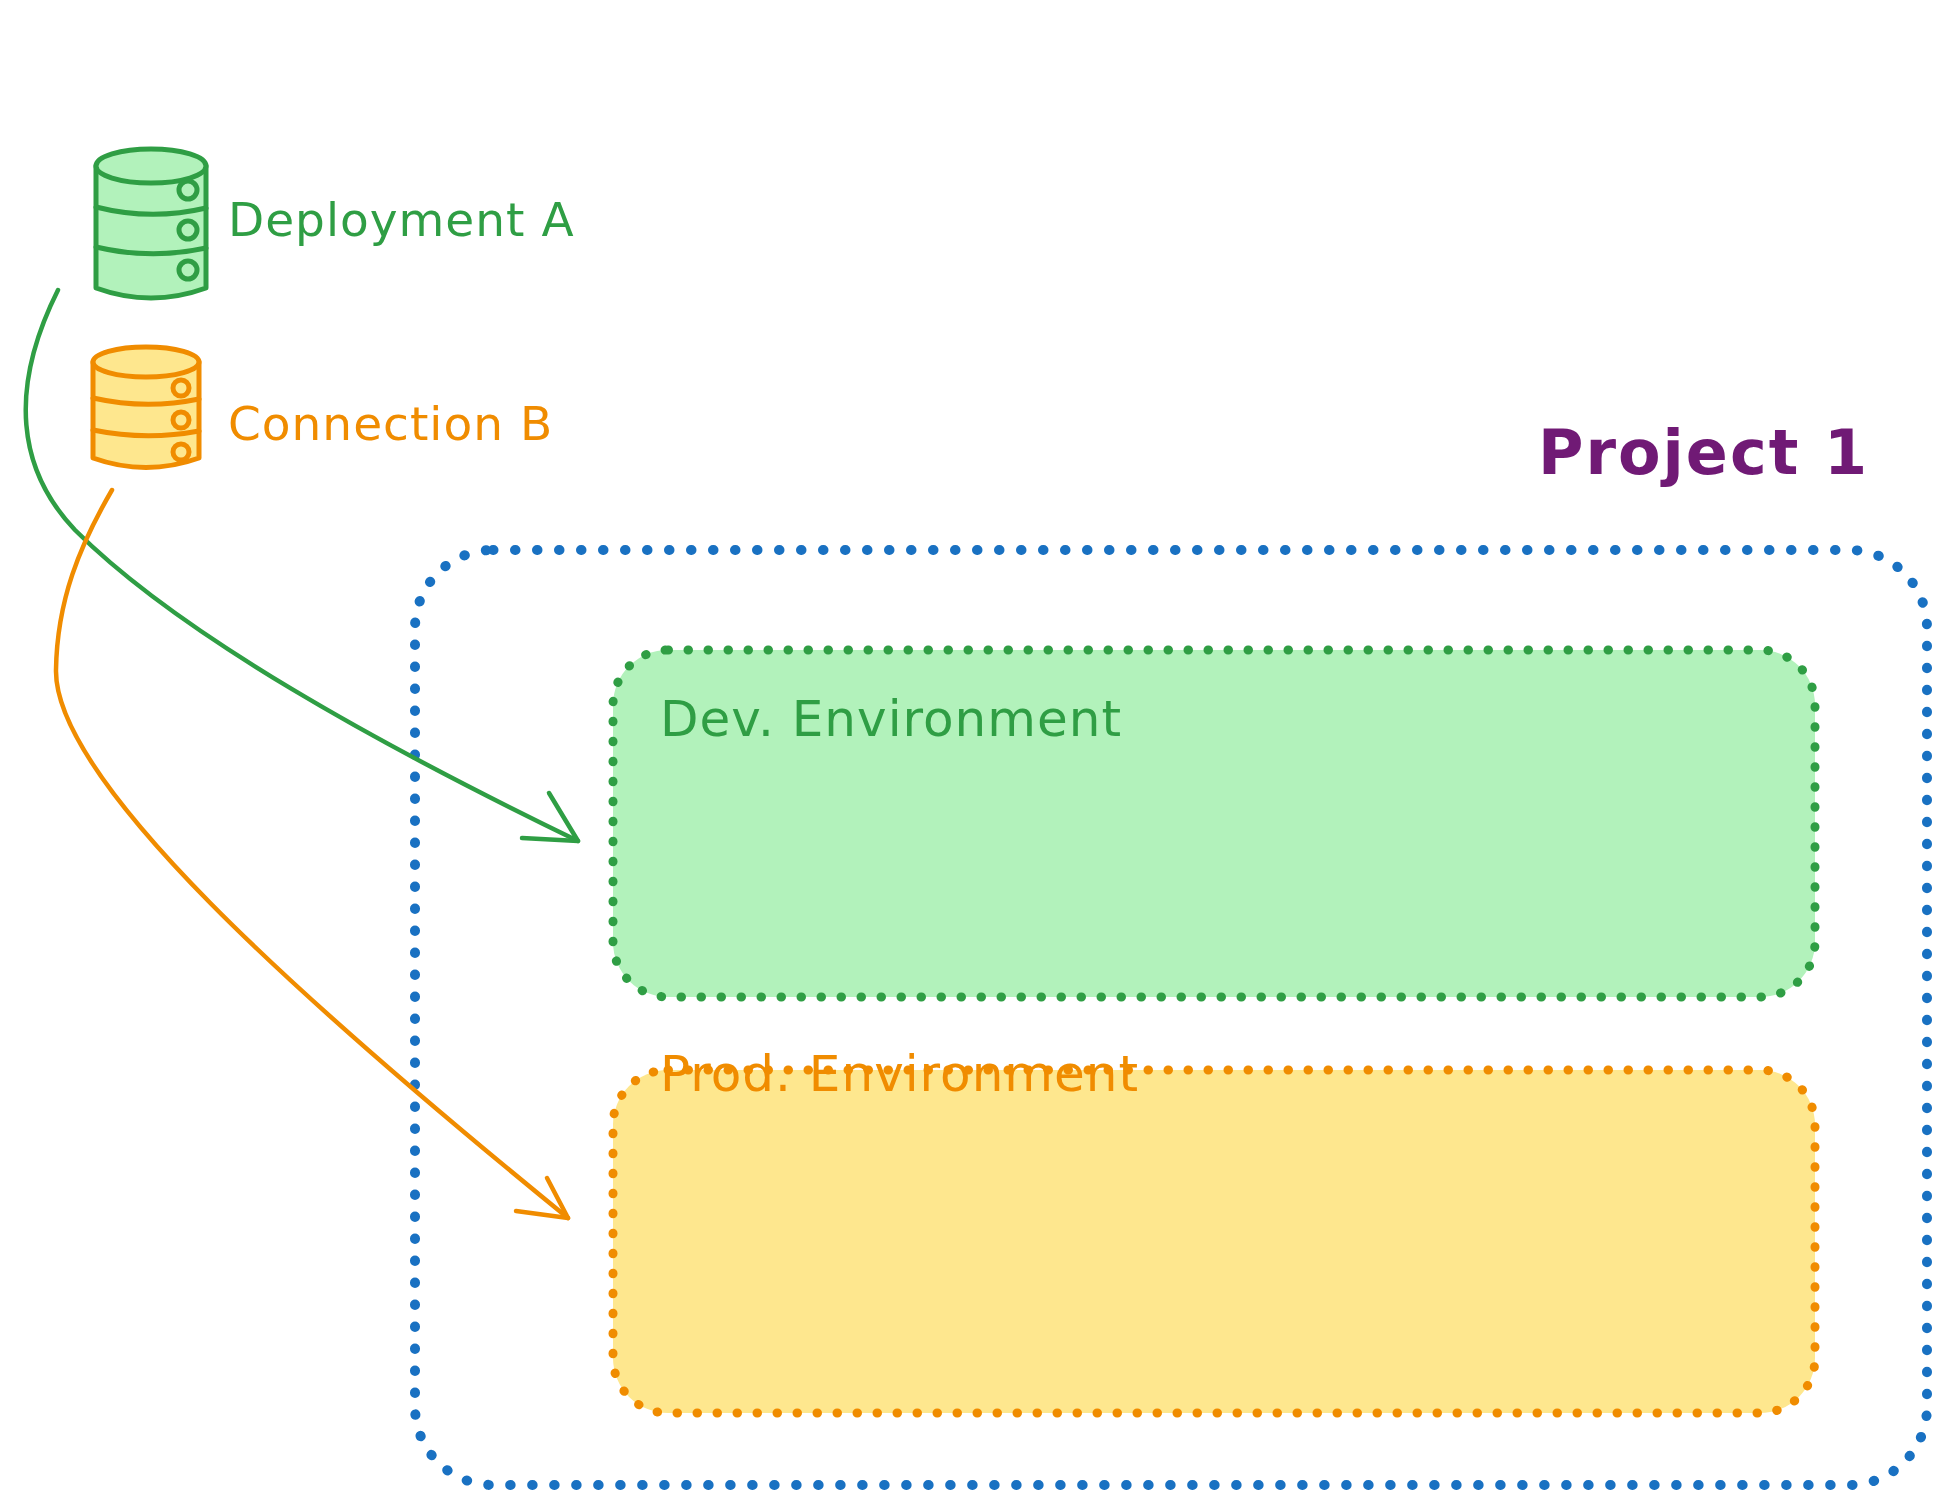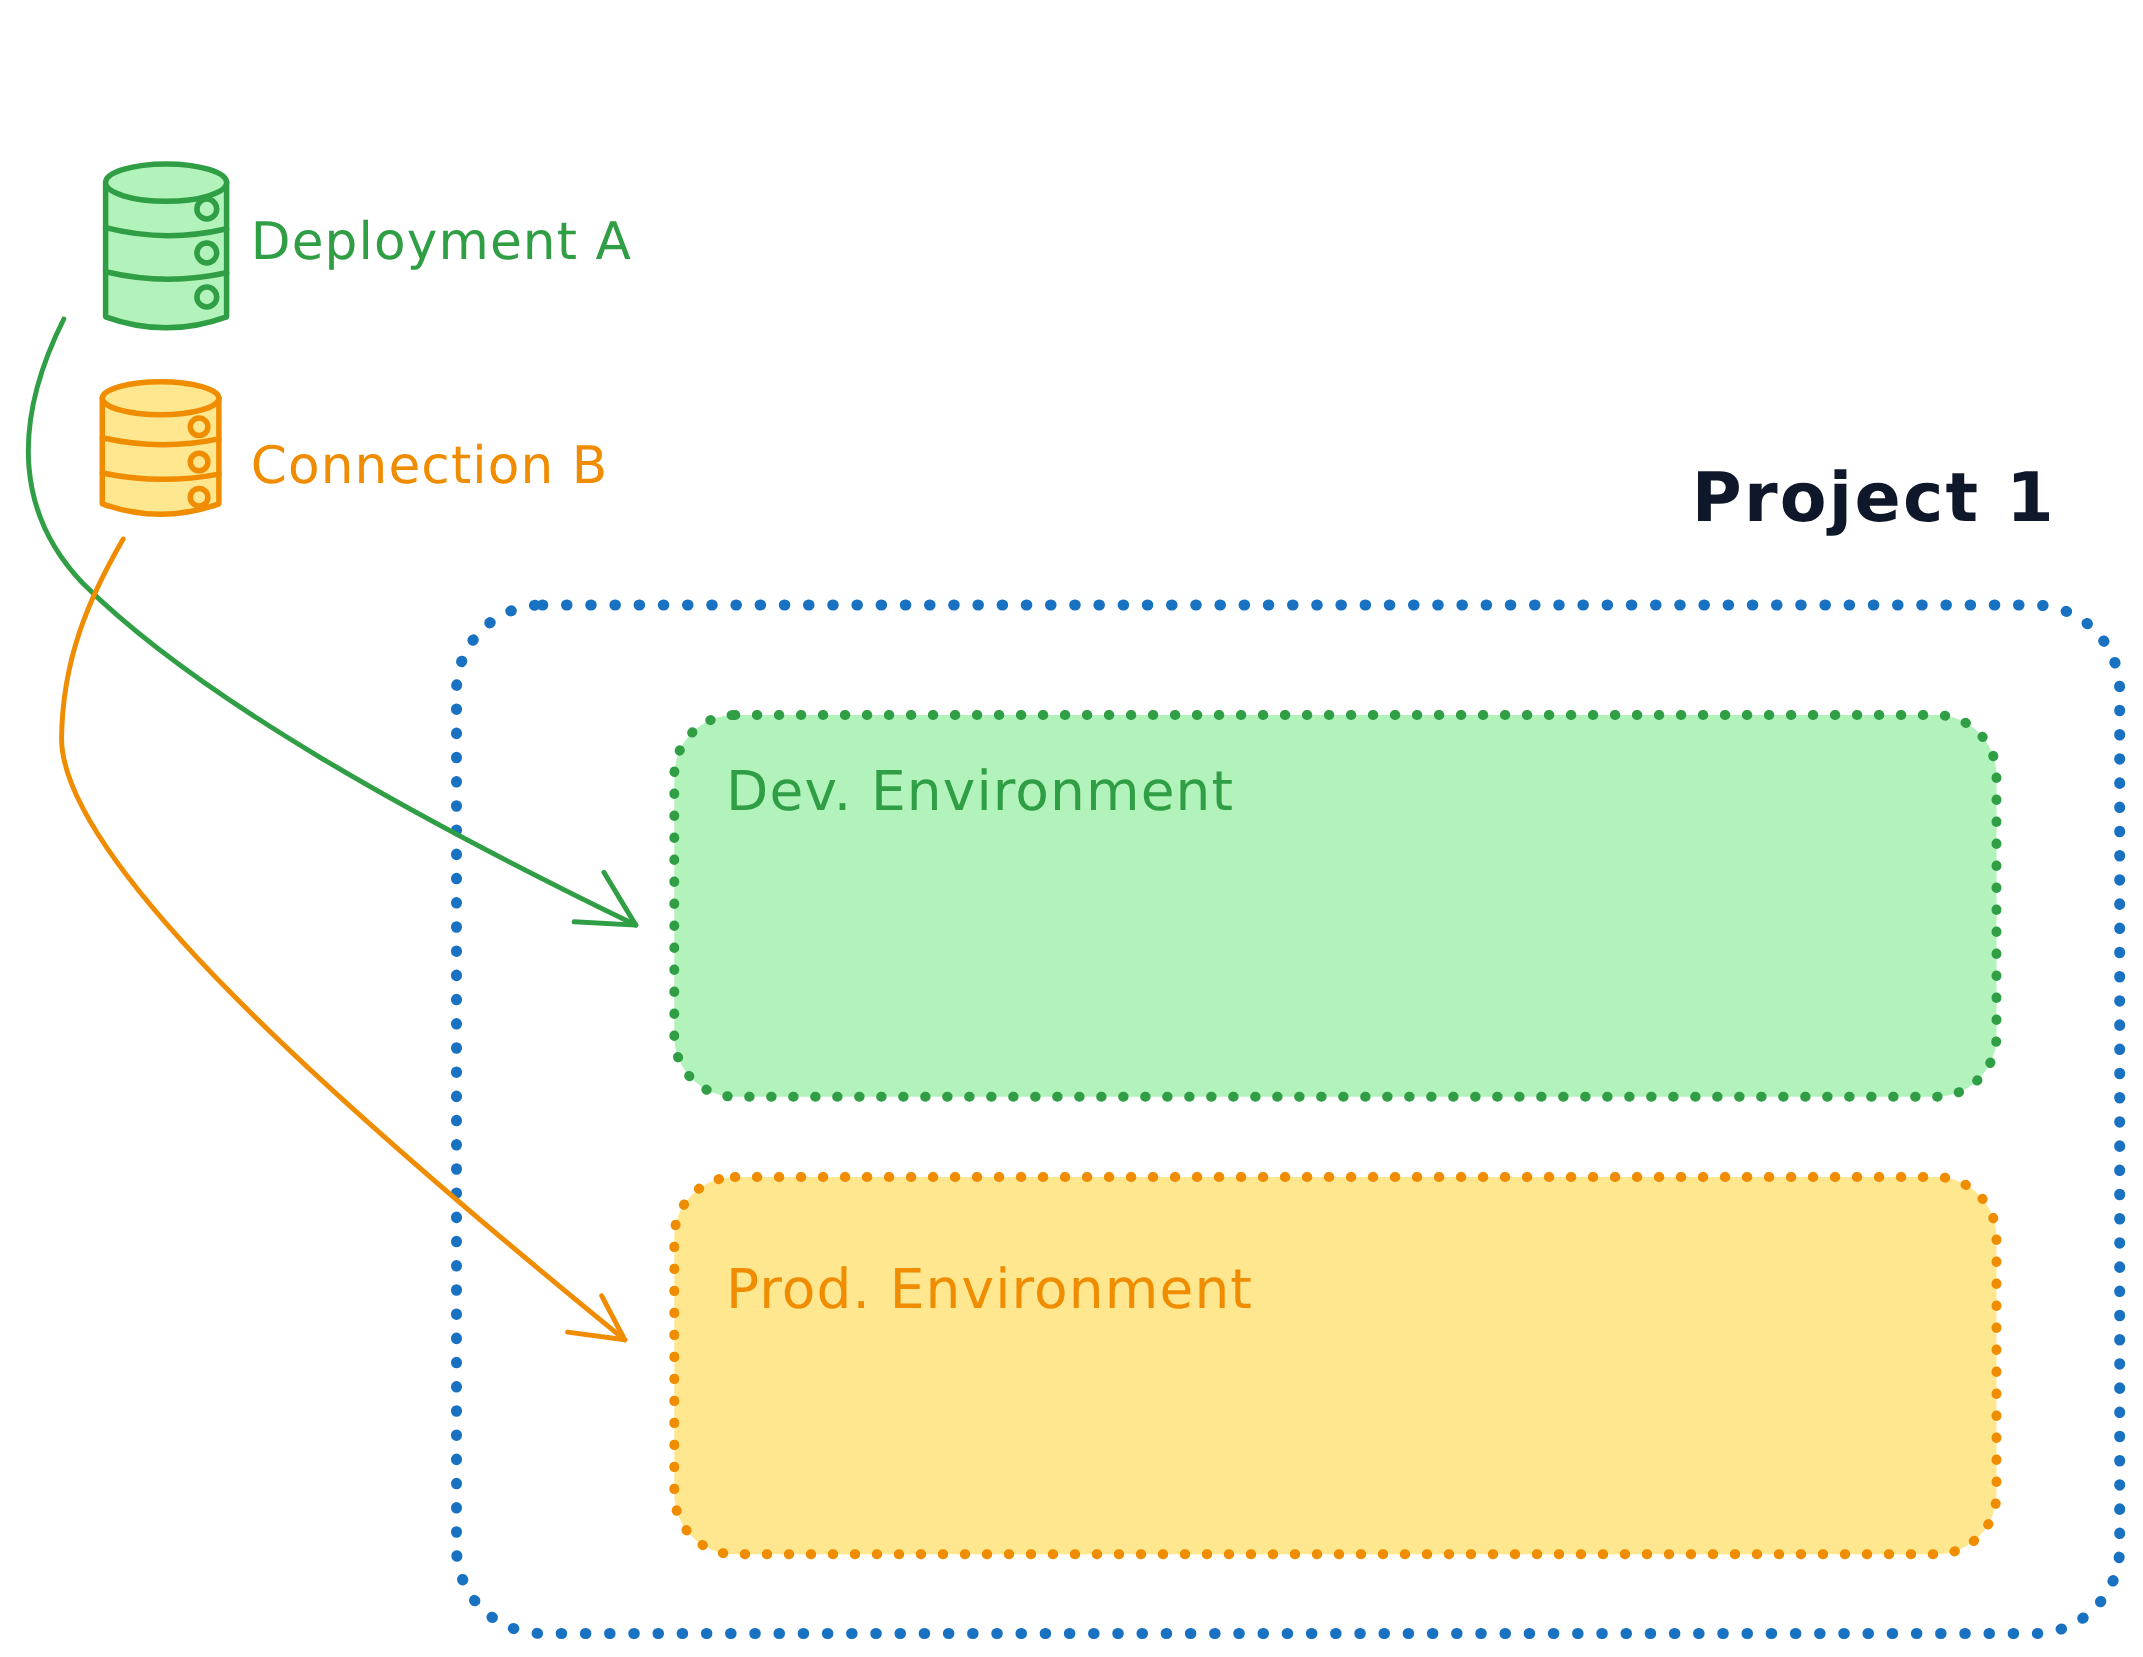--- a/index.html
+++ b/index.html
@@ -9,35 +9,35 @@
     height: 1506px;
     background: #ffffff;
     overflow: hidden;
     font-family: "DejaVu Sans", sans-serif;
   }
   .layer { position: absolute; left: 0; top: 0; }
   .txt { position: absolute; white-space: nowrap; }
   .c-black  { color: #1e1e1e; }
   .c-green  { color: #2f9e44; }
   .c-orange { color: #f08c00; }
-  .c-blue   { color: #0f172a; }
+  .c-blue   { color: #701a75; }
   .title {
     left: 56px; top: 20px;
     font-size: 58px; font-weight: bold; letter-spacing: 1px;
   }
   .conn-label { font-size: 47px; letter-spacing: 1px; }
   .conn-a { left: 228px; top: 192px; }
   .conn-b { left: 228px; top: 396px; }
   .project-label {
     left: 1538px; top: 416px;
     font-size: 62px; font-weight: bold; letter-spacing: 2px;
   }
   .env-name { font-size: 50px; letter-spacing: 1px; }
   .env-name-dev  { left: 660px; top: 690px; }
-  .env-name-prod { left: 660px; top: 1143px; text-align: right; }
+  .env-name-prod { left: 660px; top: 1045px; text-align: right; }
   .env-cred {
     font-family: "DejaVu Sans Mono", monospace;
     font-size: 40px; font-weight: bold;
     width: 1075px; left: 700px; text-align: right;
   }
   .env-cred-dev  { top: 904px; }
   .env-cred-prod { top: 1330px; }
 </style>
 </head>
 <body>

